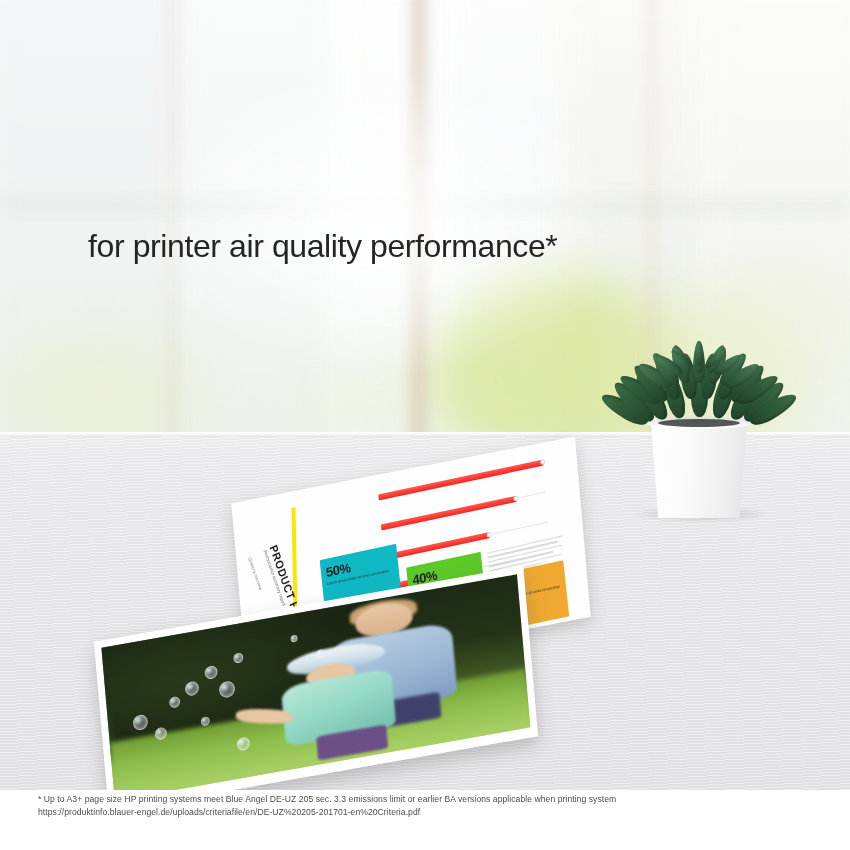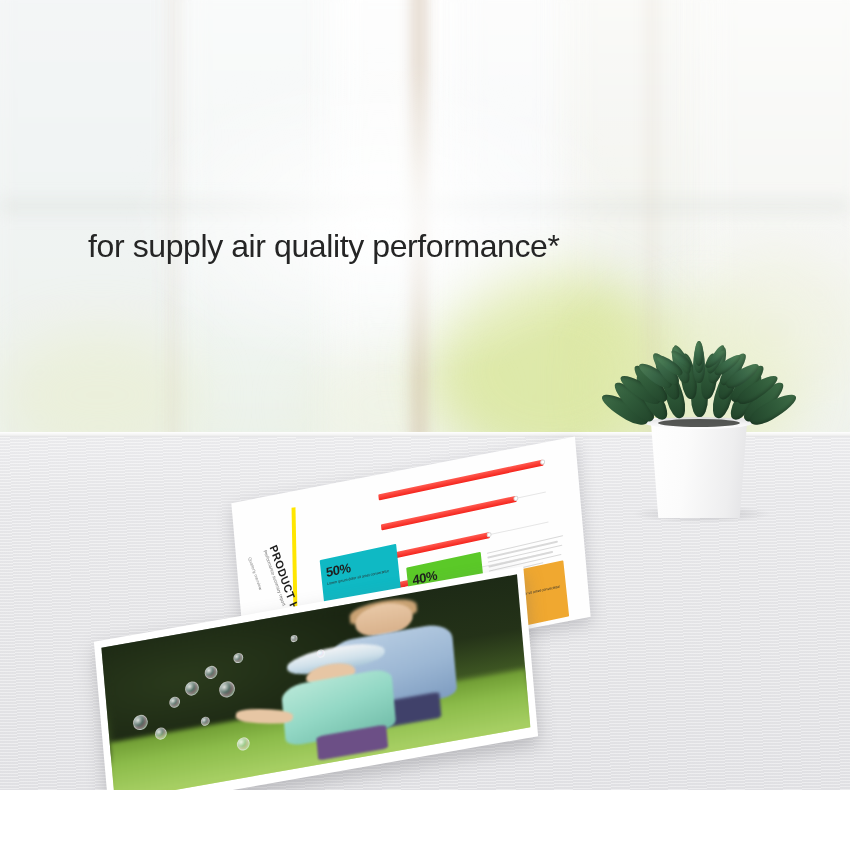--- a/index.html
+++ b/index.html
@@ -446,18 +446,20 @@
             <div class="bubble" style="left: 22%; top: 56%; width: 9px; height: 9px;"></div>
             <div class="bubble" style="left: 31%; top: 19%; width: 10px; height: 10px;"></div>
             <div class="bubble" style="left: 30%; top: 74%; width: 13px; height: 13px;"></div>
             <div class="bubble" style="left: 51%; top: 26%; width: 8px; height: 8px;"></div>
             <div class="bubble" style="left: 45%; top: 14%; width: 7px; height: 7px;"></div>
           </div>
       </div>
     </div>
   </div>
 
-  <div class="subhead" style="color: rgb(37, 37, 37);">for supply air quality performance*</div>
+  <div class="subhead" style="color: rgb(37, 37, 37);">for printer air quality performance*</div>
 
   <div class="footnote" style="color: rgb(75, 75, 75);">
+    <div>* Up to A3+ page size HP printing systems meet Blue Angel DE-UZ 205 sec. 3.3 emissions limit or earlier BA versions applicable when printing system</div>
+    <div>https://produktinfo.blauer-engel.de/uploads/criteriafile/en/DE-UZ%20205-201701-en%20Criteria.pdf</div>
   </div>
 
 </div>
 
 </body></html>

